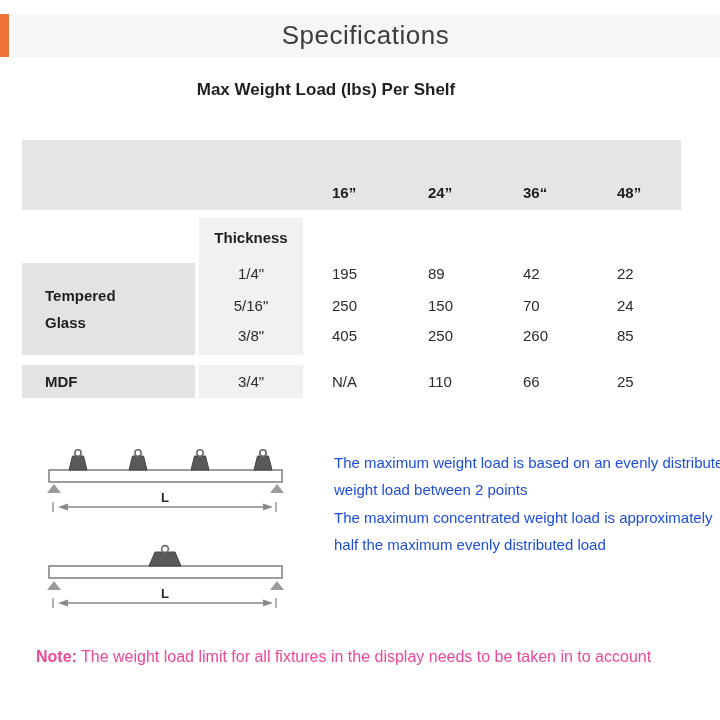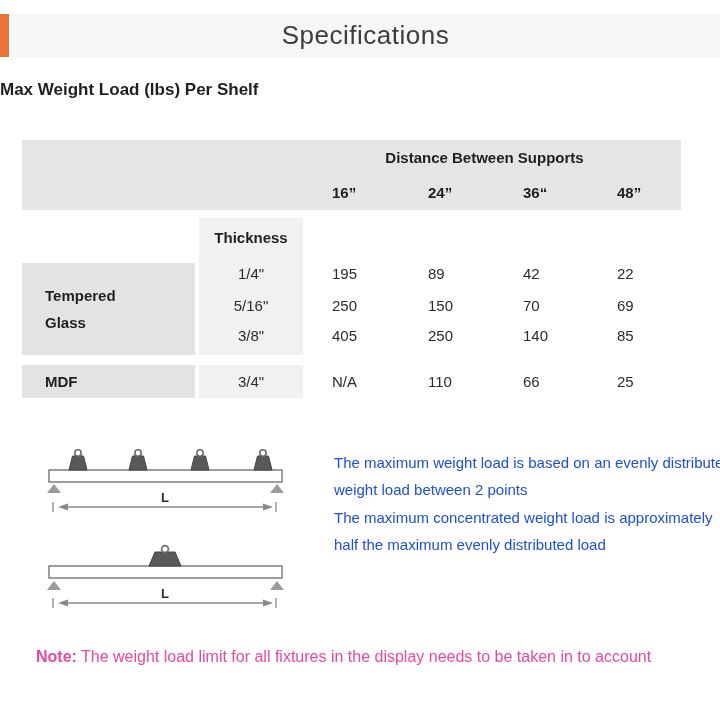--- a/index.html
+++ b/index.html
@@ -10,21 +10,21 @@
   
   .topband{position:absolute;left:11px;top:14px;width:709px;height:43px;background:#f6f6f6;}
   .orange-tab{position:absolute;left:0;top:14px;width:9px;height:43px;background:#ed7237;}
   .page-title{
     position:absolute;left:11px;top:14px;width:709px;height:43px;
     display:flex;align-items:center;justify-content:center;
     font-size:26px;font-weight:400;color:#3d3d3d;letter-spacing:.5px;
   }
   
   .subtitle{
-    position:absolute;left:0;top:80px;width:652px;
+    position:absolute;left:0;top:80px;width:652px;text-align:center;
     font-size:17px;font-weight:700;color:#1f1f1f;
   }
   
   .tbl-header-band{position:absolute;left:22px;top:140px;width:659px;height:70px;background:#e5e5e5;}
   .supports-header{
     position:absolute;left:322px;top:149px;width:325px;text-align:center;
     font-size:15px;font-weight:700;color:#1f1f1f;
   }
   .col-label{position:absolute;top:184px;font-size:15px;font-weight:700;color:#1f1f1f;text-align:center;}
   .thickness-block{position:absolute;left:199px;top:218px;width:104px;height:137px;background:#f1f1f1;}
@@ -60,21 +60,20 @@
 
 <div class="page">
 
   <div class="orange-tab"></div>
   <div class="topband"></div>
   <div class="page-title">Specifications</div>
 
   <div class="subtitle">Max Weight Load (lbs) Per Shelf</div>
 
   <div class="tbl-header-band"></div>
-  <div class="supports-header">Distance Between Supports</div>
   <div class="col-label c1">16”</div>
   <div class="col-label c2">24”</div>
   <div class="col-label c3">36“</div>
   <div class="col-label c4">48”</div>
 
   <div class="thickness-block"></div>
   <div class="thickness-header">Thickness</div>
 
   <div class="material-cell" style="top:263px;width:173px;height:92px;"></div>
   <div class="material-label" style="top:282px;width:110px;">Tempered Glass</div>
@@ -82,26 +81,26 @@
   <div class="thick-val r1">1/4"</div>
   <div class="cell-val c1 r1">195</div>
   <div class="cell-val c2 r1">89</div>
   <div class="cell-val c3 r1">42</div>
   <div class="cell-val c4 r1">22</div>
 
   <div class="thick-val r2">5/16"</div>
   <div class="cell-val c1 r2">250</div>
   <div class="cell-val c2 r2">150</div>
   <div class="cell-val c3 r2">70</div>
-  <div class="cell-val c4 r2">69</div>
+  <div class="cell-val c4 r2">24</div>
 
   <div class="thick-val r3">3/8"</div>
   <div class="cell-val c1 r3">405</div>
   <div class="cell-val c2 r3">250</div>
-  <div class="cell-val c3 r3">140</div>
+  <div class="cell-val c3 r3">260</div>
   <div class="cell-val c4 r3">85</div>
 
   <div class="material-cell" style="top:365px;width:173px;height:33px;"></div>
   <div class="material-label" style="top:368px;">MDF</div>
   <div class="mdf-thickness-cell"></div>
   <div class="thick-val r4">3/4"</div>
   <div class="cell-val c1 r4">N/A</div>
   <div class="cell-val c2 r4">110</div>
   <div class="cell-val c3 r4">66</div>
   <div class="cell-val c4 r4">25</div>

